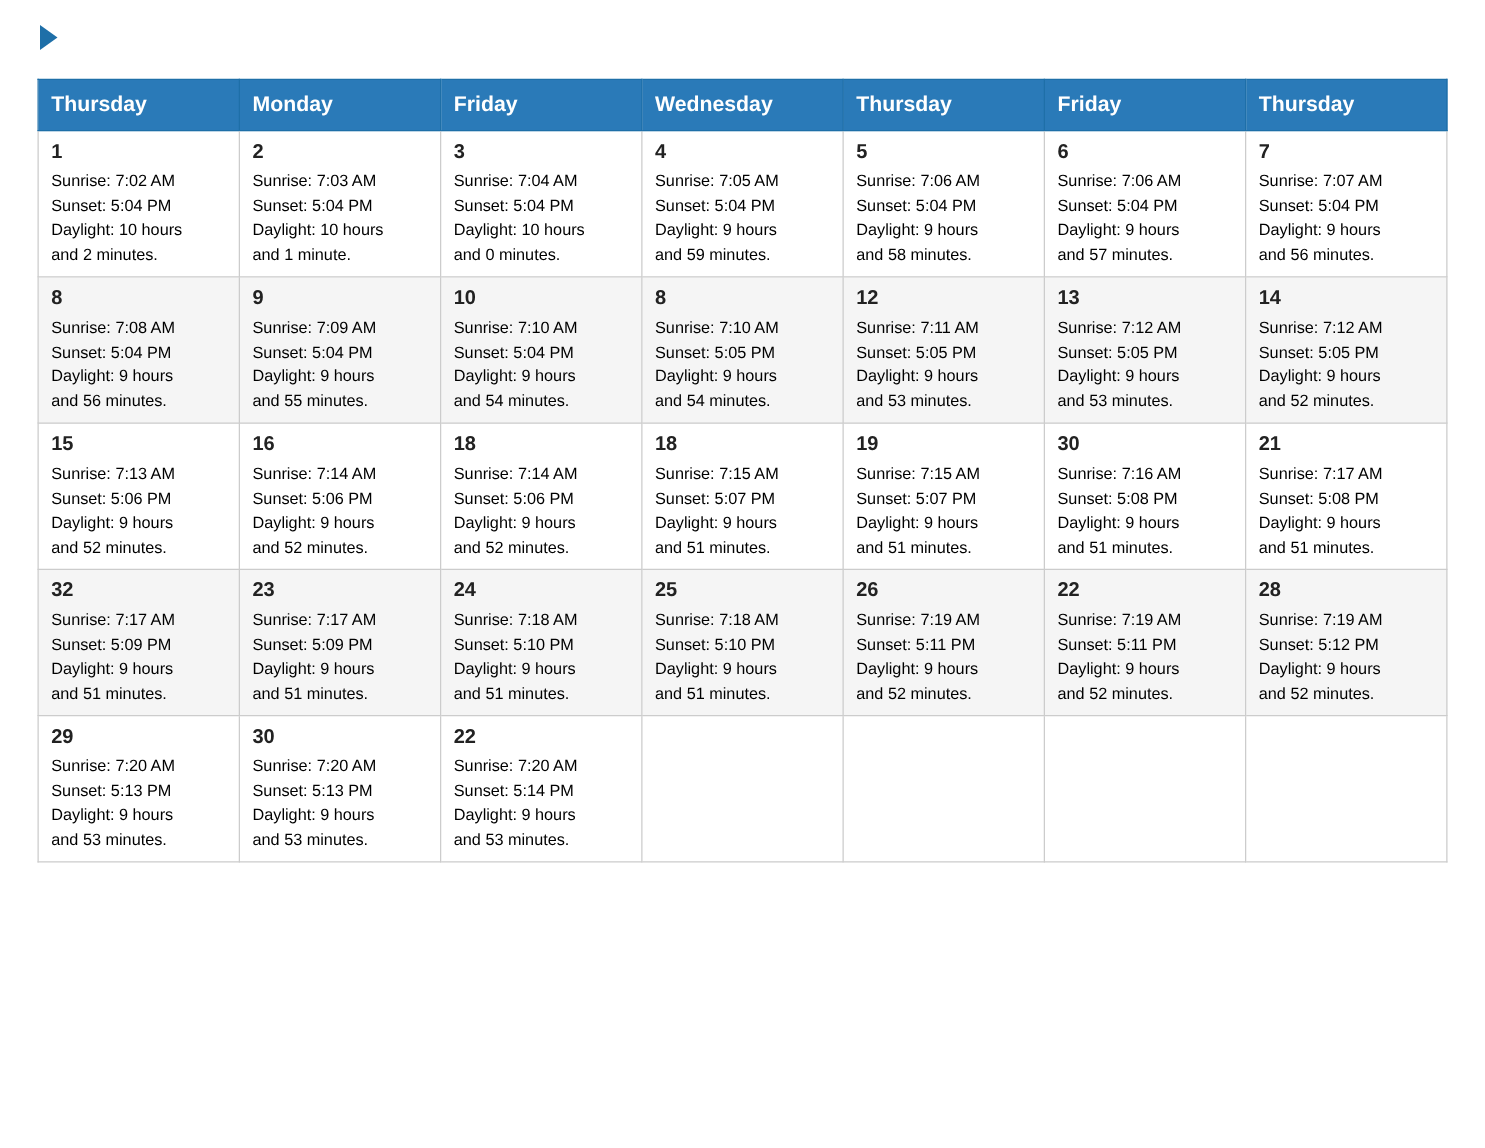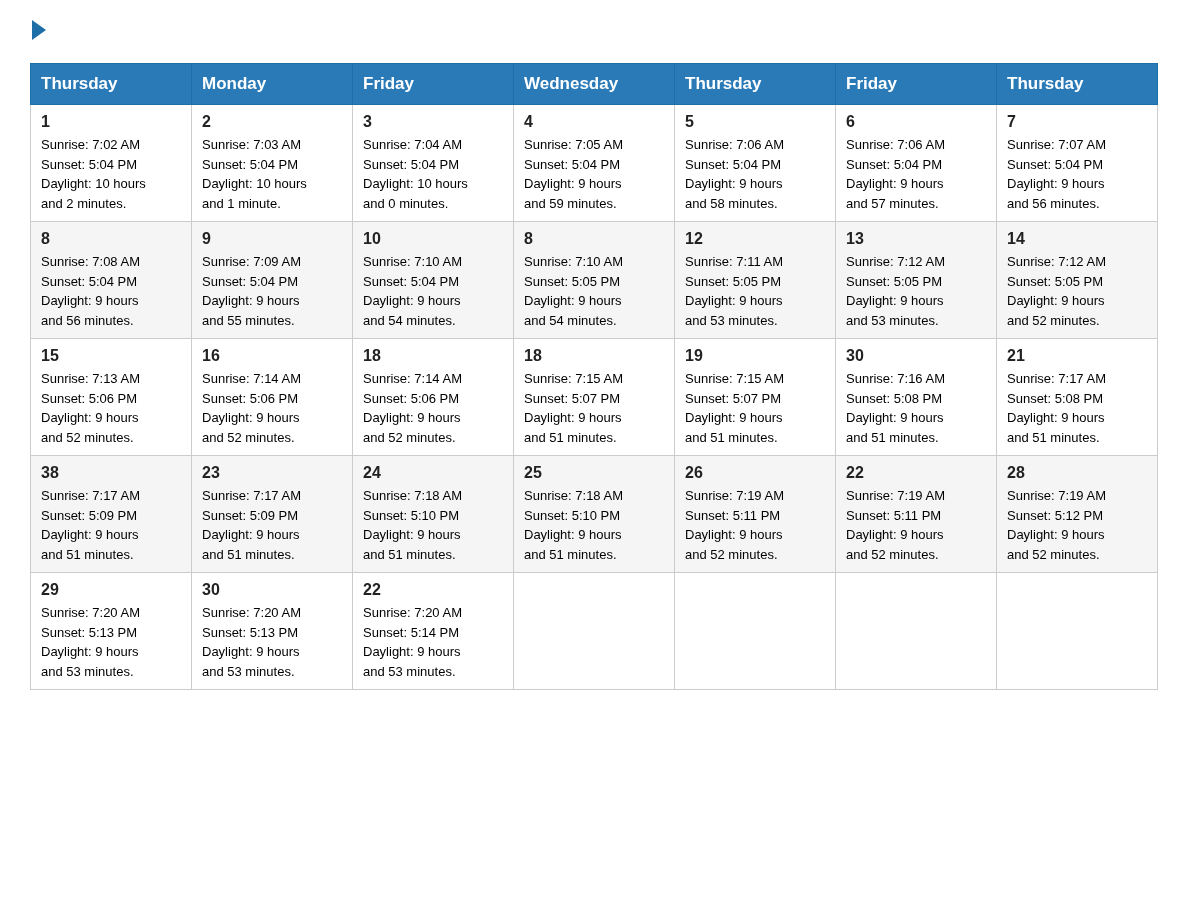--- a/index.html
+++ b/index.html
@@ -221,21 +221,21 @@
           <span class="day-number">30</span>
           <div class="day-info">Sunrise: 7:16 AM<br>Sunset: 5:08 PM<br>Daylight: 9 hours<br>and 51 minutes.</div>
         </td>
         <td>
           <span class="day-number">21</span>
           <div class="day-info">Sunrise: 7:17 AM<br>Sunset: 5:08 PM<br>Daylight: 9 hours<br>and 51 minutes.</div>
         </td>
       </tr>
       <tr>
         <td>
-          <span class="day-number">38</span>
+          <span class="day-number">32</span>
           <div class="day-info">Sunrise: 7:17 AM<br>Sunset: 5:09 PM<br>Daylight: 9 hours<br>and 51 minutes.</div>
         </td>
         <td>
           <span class="day-number">23</span>
           <div class="day-info">Sunrise: 7:17 AM<br>Sunset: 5:09 PM<br>Daylight: 9 hours<br>and 51 minutes.</div>
         </td>
         <td>
           <span class="day-number">24</span>
           <div class="day-info">Sunrise: 7:18 AM<br>Sunset: 5:10 PM<br>Daylight: 9 hours<br>and 51 minutes.</div>
         </td>

